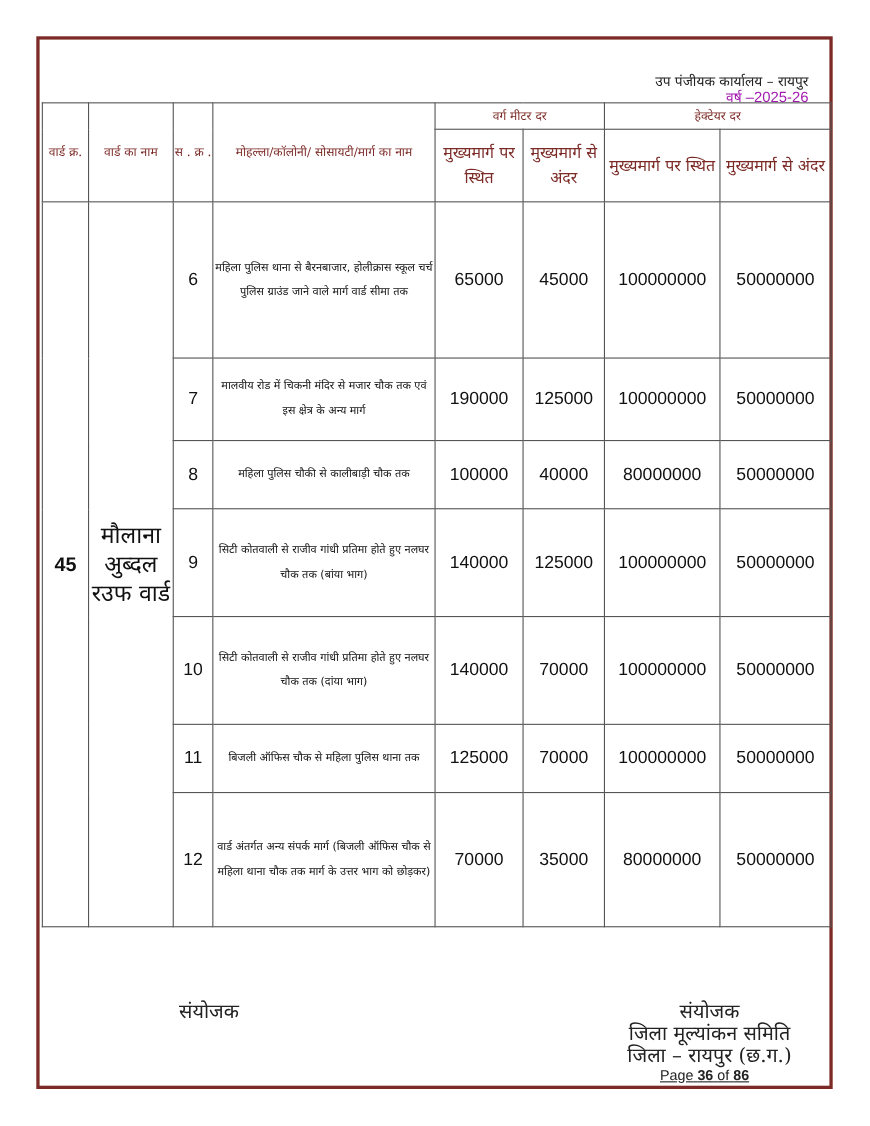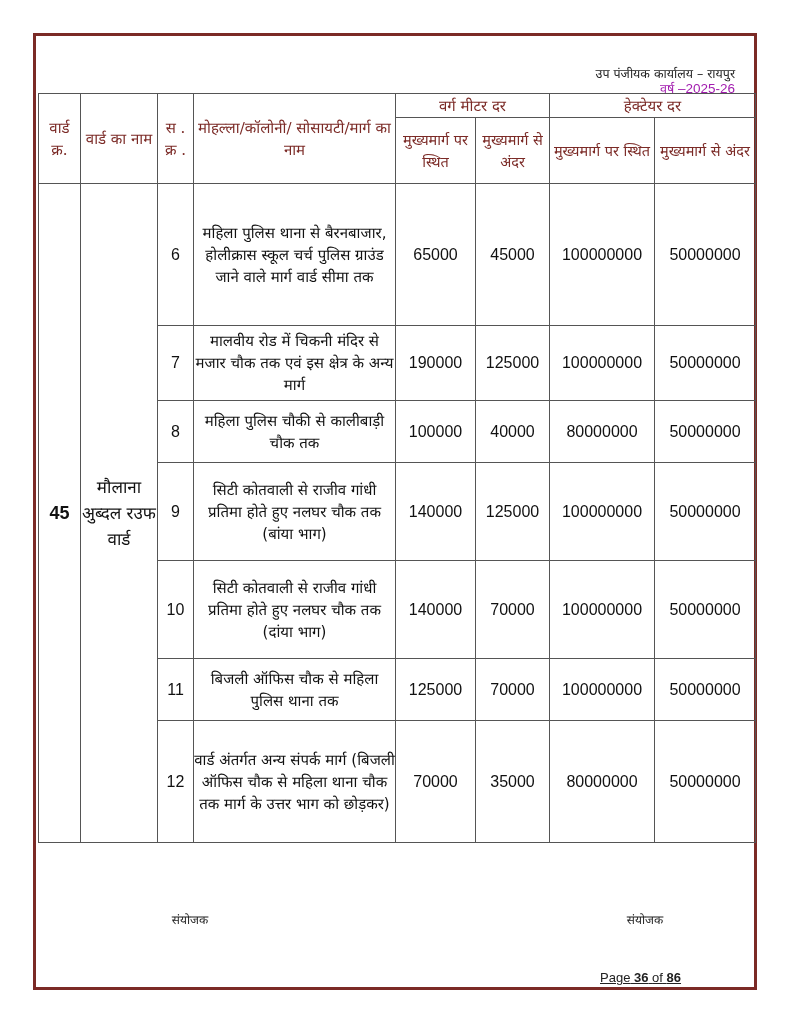--- a/index.html
+++ b/index.html
@@ -10,29 +10,29 @@
     .office { position: absolute; right: 56px; top: 40px; font-family: "DejaVu Serif", serif;
               font-size: 12.5px; color: #222; text-align: center; margin-top: 25px; }
     .year { position: absolute; right: 56px; top: 80px; font-size: 13.5px; color: #a21caf;
             font-family: "Liberation Sans", sans-serif; }
     .year .yl { font-family: "DejaVu Serif", serif; font-size: 12.5px; }
     table.rates { position: absolute; left: 38px; top: 93px; width: 717px;
                   border-collapse: collapse; table-layout: fixed; }
     table.rates th, table.rates td { border: 1px solid #555; padding: 0; text-align: center;
                   vertical-align: middle; }
     table.rates th { color: #7b2a26; font-family: "DejaVu Serif", serif; font-weight: normal;
-                  font-size: 15px; line-height: 22px; }
+                  font-size: 11px; line-height: 22px; }
     table.rates th.small { font-size: 14.5px; }
     td.ward-no { font-weight: bold; font-size: 18px; color: #111; }
-    td.ward-name { font-family: "DejaVu Sans", sans-serif; font-size: 17px; line-height: 26px; color: #111; }
+    td.ward-name { font-family: "DejaVu Sans", sans-serif; font-size: 21px; line-height: 26px; color: #111; }
     td.sno { font-size: 16px; color: #111; }
-    td.locality { font-family: "DejaVu Sans", sans-serif; font-size: 15px; line-height: 22px;
+    td.locality { font-family: "DejaVu Sans", sans-serif; font-size: 10px; line-height: 22px;
                   color: #111; padding: 2px 4px; }
     td.num { font-size: 16px; color: #111; }
-    .sign { position: absolute; font-family: "DejaVu Serif", serif; font-size: 12px;
+    .sign { position: absolute; font-family: "DejaVu Serif", serif; font-size: 18px;
             color: #222; text-align: center; line-height: 20px; }
     .sign.left { left: 75px; top: 910px; width: 230px; }
     .sign.right { left: 545px; top: 910px; width: 200px; }
     .page-no { position: absolute; left: 600px; top: 970px; font-size: 13px; color: #222; text-decoration: underline; }
     .page-no b { font-weight: bold; }
   </style>
 </head>
 <body>
 
 <div class="frame"></div>
@@ -131,20 +131,22 @@
     </tr>
   </tbody>
 </table>
 
 <div class="sign left">
   <div>संयोजक</div>
 </div>
 
 <div class="sign right">
   <div>संयोजक</div>
+  <div>जिला मूल्यांकन समिति</div>
+  <div>जिला – रायपुर (छ.ग.)</div>
 </div>
 
 <div class="page-no">
   <span>Page</span>
   <b>36</b>
   <span>of</span>
   <b>86</b>
 </div>
 
 </body></html>

